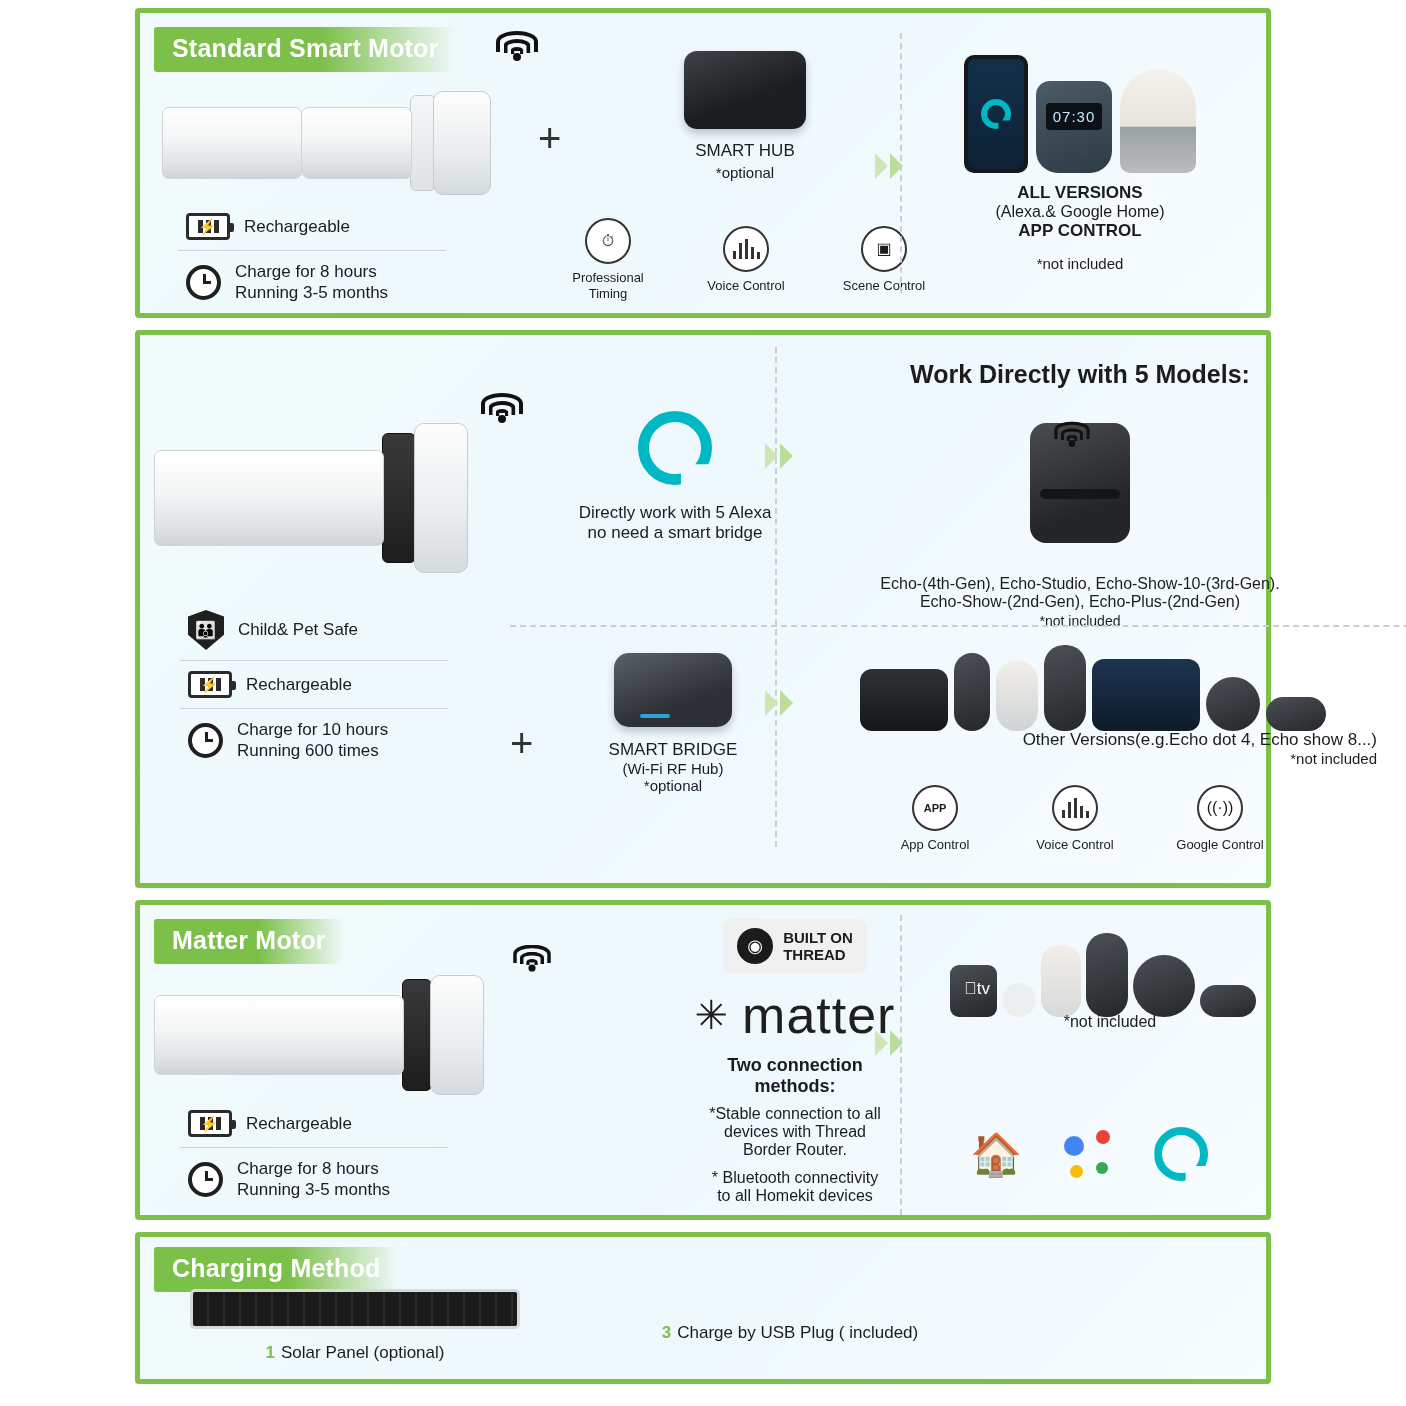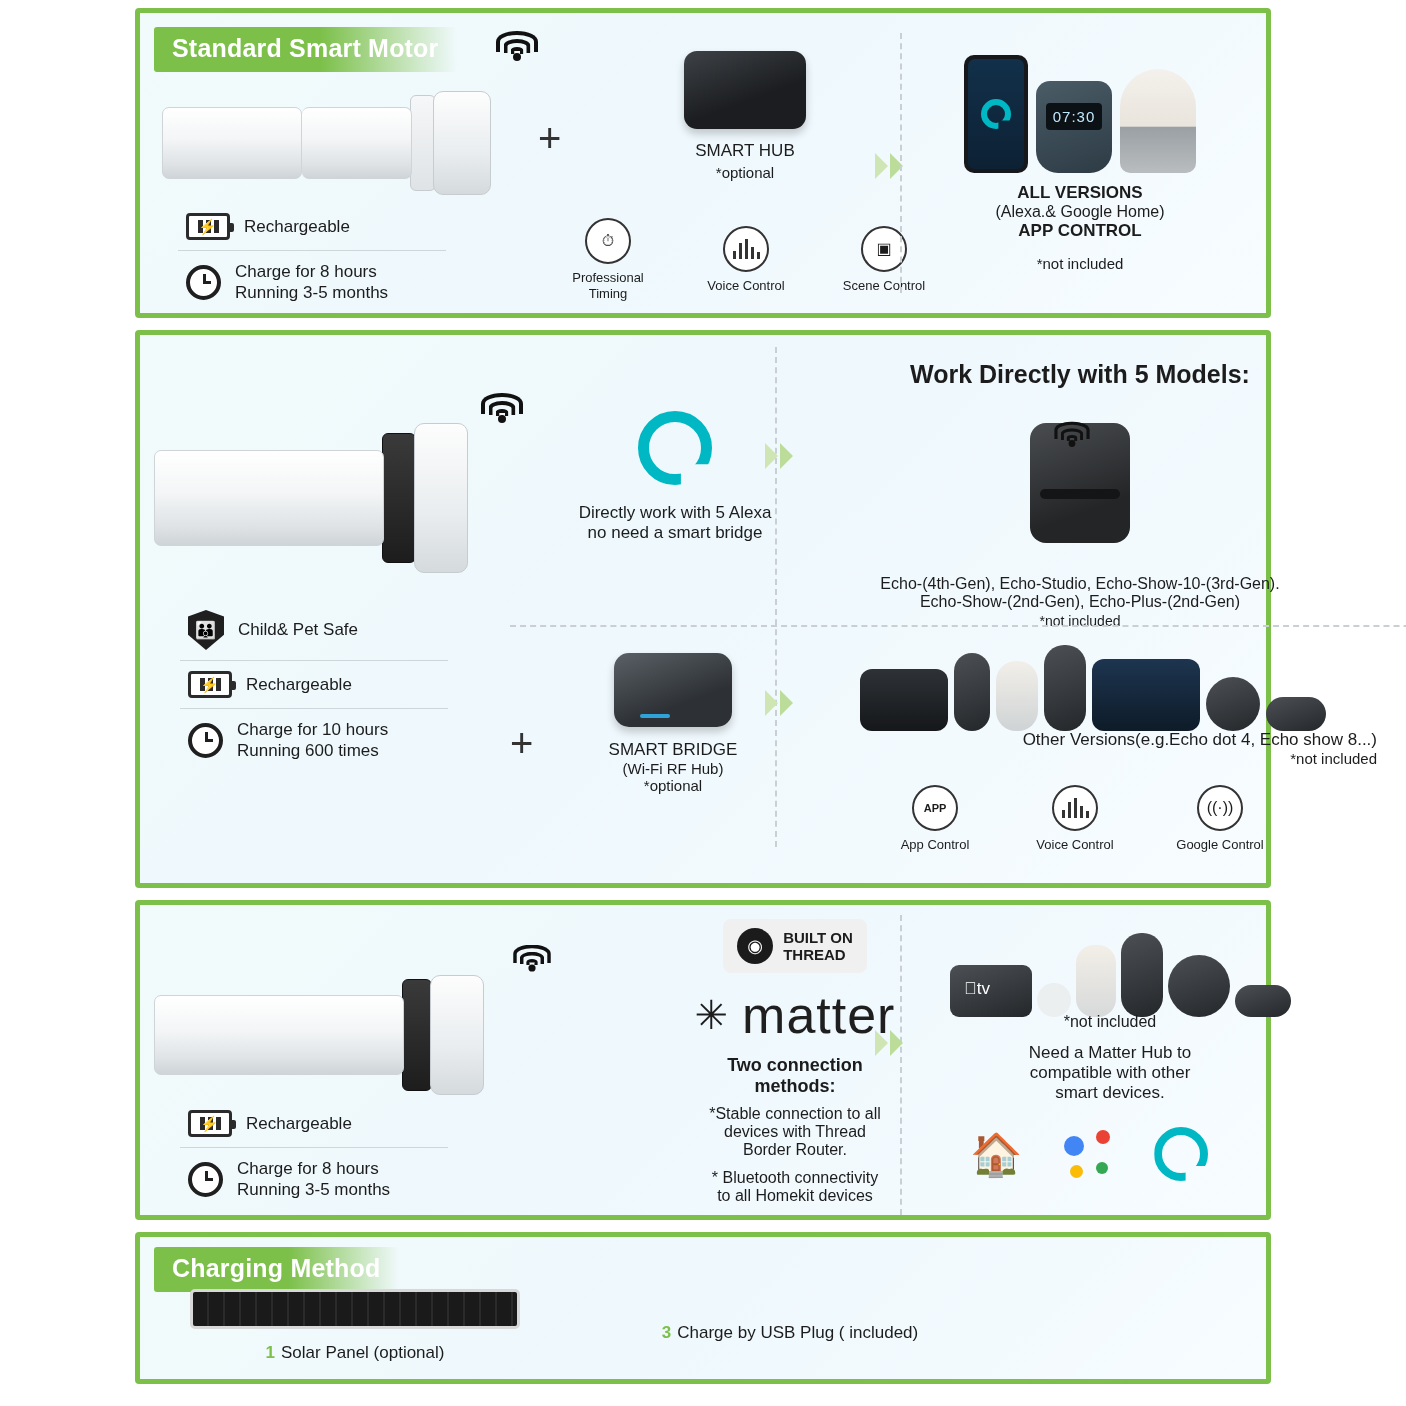--- a/index.html
+++ b/index.html
@@ -361,20 +361,21 @@
         <div class="fcap">Voice Control</div>
       </div>
       <div class="col center" style="width:110px;">
         <div class="fico">((·))</div>
         <div class="fcap">Google Control</div>
       </div>
     </div>
   </div>
 
   <div class="section" style="height:320px;">
+    <div class="sec-title fade">Matter Motor</div>
 
     <div style="position:absolute;left:14px;top:70px;">
       <div class="row" style="align-items:center;">
         <div class="tube" style="width:250px;height:80px;"></div>
         <div class="ring blackring" style="height:112px;width:30px;margin-left:-2px;"></div>
         <div class="cap" style="height:120px;width:54px;margin-left:-2px;"></div>
       </div>
     </div>
     <div class="wifi" style="position:absolute;left:370px;top:38px;transform:scale(.9);">
       <span class="a"></span>
@@ -419,33 +420,30 @@
 to all Homekit devices</div>
     </div>
 
     <div class="vdash" style="position:absolute;left:760px;top:10px;height:300px;"></div>
     <div class="chev" style="position:absolute;left:735px;top:125px;">
         <i></i>
         <i></i>
       </div>
 
     <div class="row" style="position:absolute;left:810px;top:28px;align-items:flex-end;gap:5px;">
-      <div class="blob" style="width:82px;height:52px;border-radius:9px;position:relative;">
+      <div class="blob" style="width:47px;height:52px;border-radius:9px;position:relative;">
         <span style="position:absolute;left:14px;top:14px;color:#fff;font-size:17px;"><span>tv</span></span>
       </div>
       <div style="width:34px;height:34px;border-radius:50%;background:#eceff0;"></div>
       <div style="width:40px;height:72px;border-radius:18px;background:linear-gradient(#f3efe8,#d7d9da);"></div>
       <div class="blob" style="width:42px;height:84px;border-radius:20px;"></div>
       <div class="blob" style="width:62px;height:62px;border-radius:50%;"></div>
       <div class="blob" style="width:56px;height:32px;border-radius:28px;"></div>
     </div>
     <div style="position:absolute;left:790px;top:108px;width:360px;text-align:center;font-size:16px;">*not included</div>
-    <div style="position:absolute;left:790px;top:138px;width:360px;text-align:center;font-size:17px;white-space:pre-line;">Need a Matter Hub to
-compatible with other
-smart devices.</div>
     <div class="row" style="position:absolute;left:830px;top:222px;gap:42px;align-items:center;">
       <div style="font-size:42px;">🏠</div>
       <div style="position:relative;width:48px;height:48px;">
         <span style="position:absolute;left:0;top:6px;width:20px;height:20px;border-radius:50%;background:#4285f4;"></span>
         <span style="position:absolute;right:2px;top:0;width:14px;height:14px;border-radius:50%;background:#ea4335;"></span>
         <span style="position:absolute;left:6px;bottom:0;width:13px;height:13px;border-radius:50%;background:#fbbc05;"></span>
         <span style="position:absolute;right:4px;bottom:4px;width:12px;height:12px;border-radius:50%;background:#34a853;"></span>
       </div>
       <div class="alexa-ring sm"></div>
     </div>

